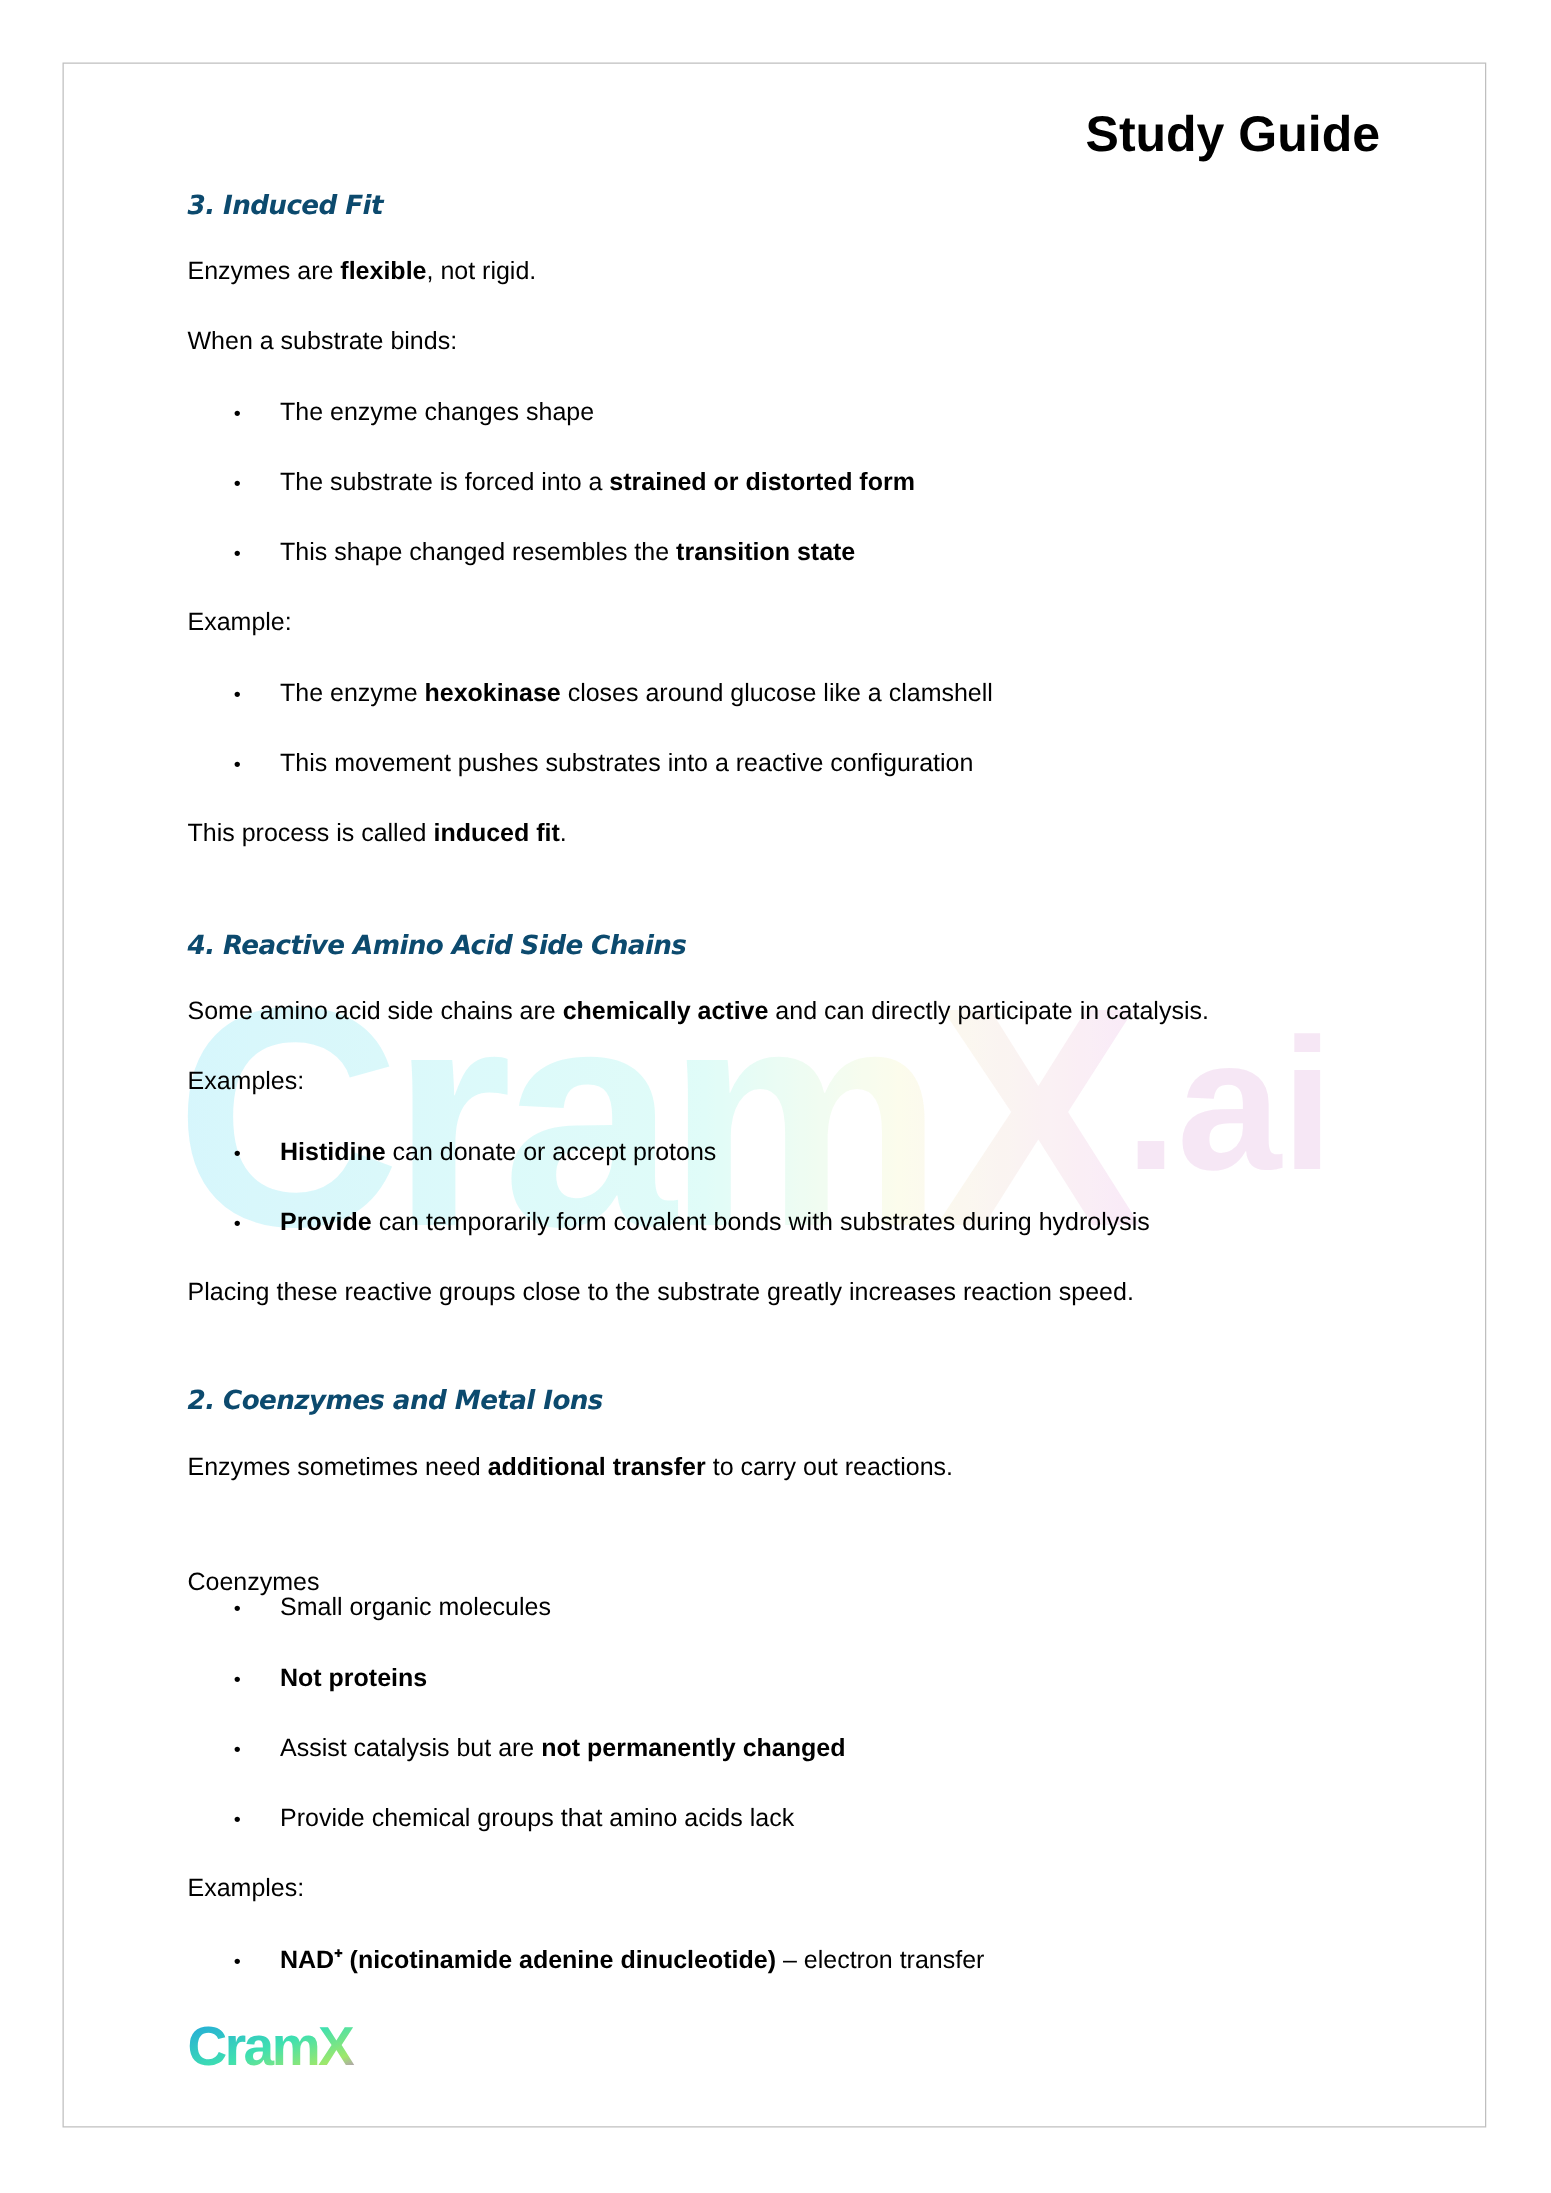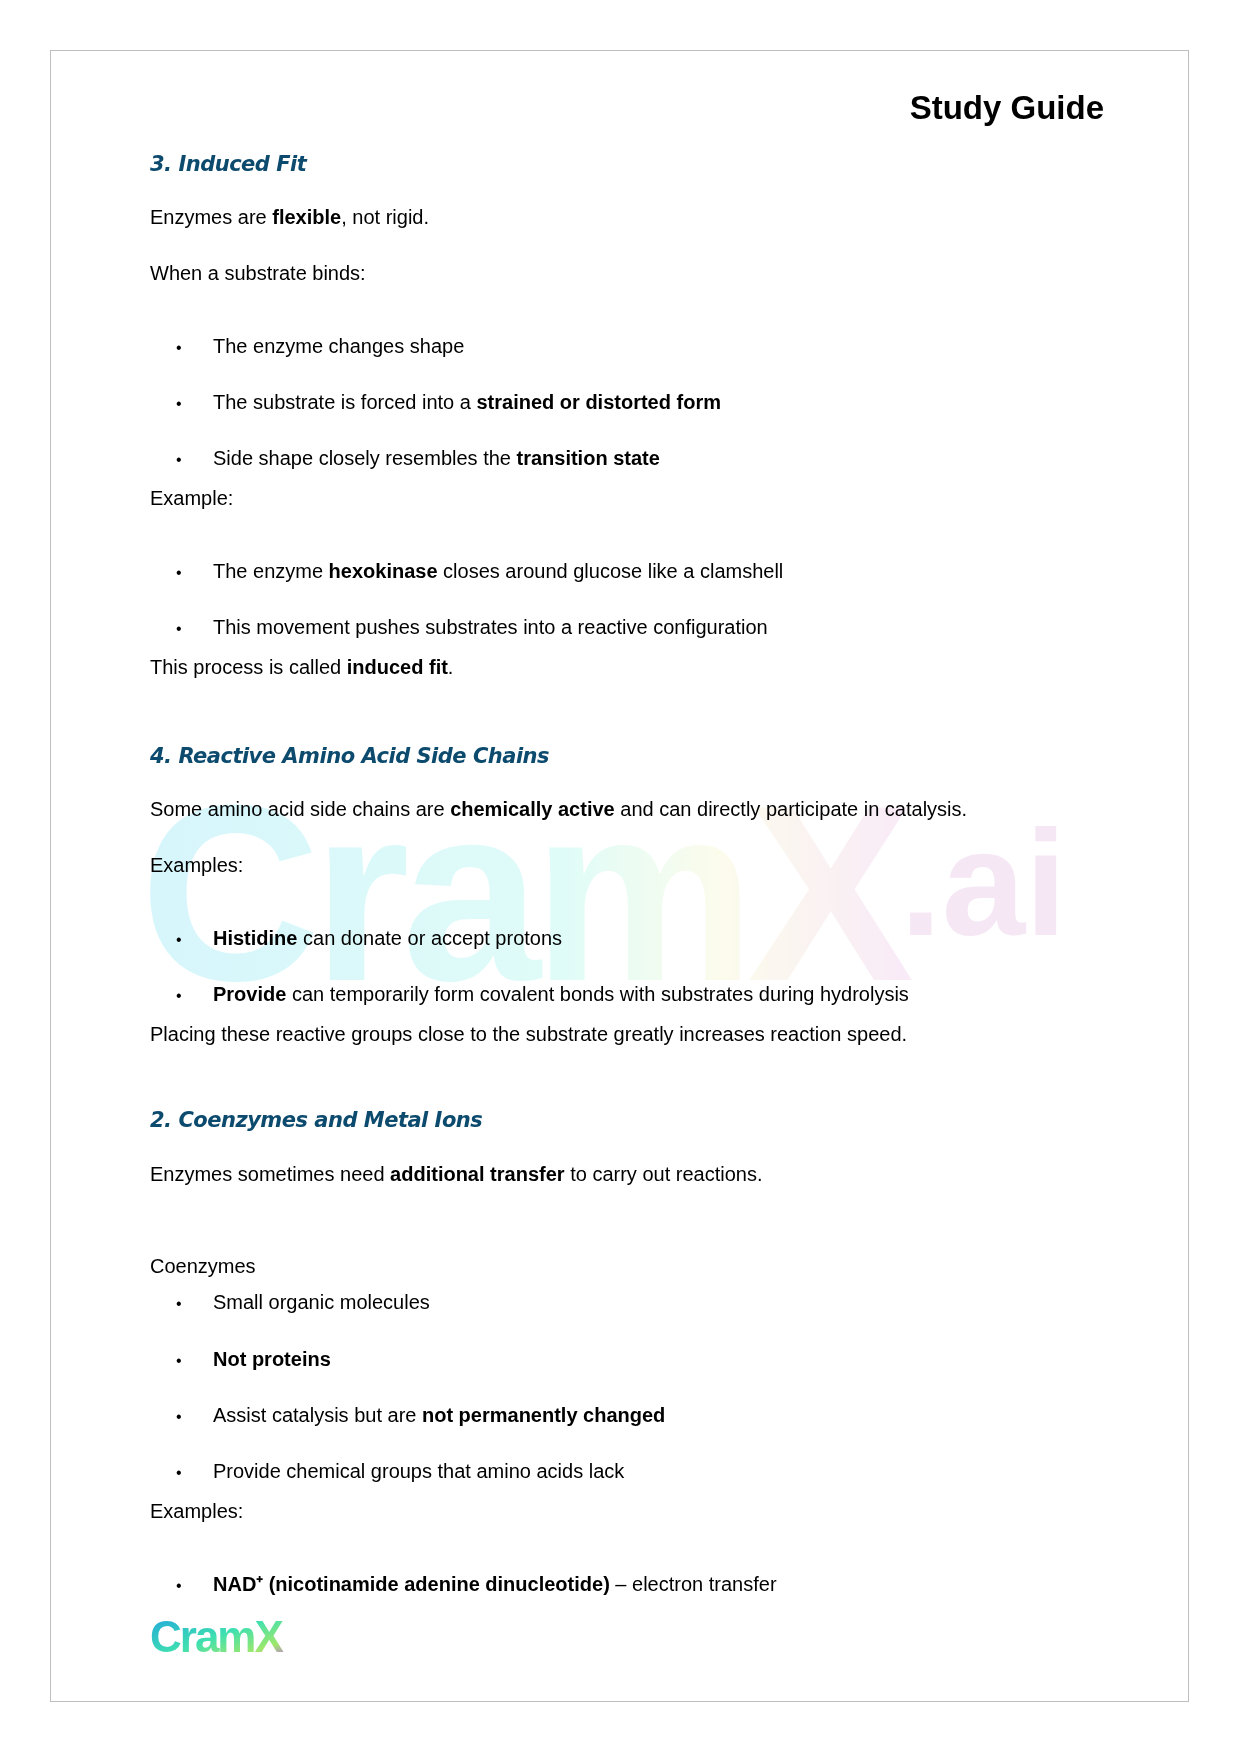--- a/index.html
+++ b/index.html
@@ -1,23 +1,23 @@
 <!DOCTYPE html>
 <html><head>
 <meta charset="utf-8">
 <style>
   html, body { margin: 0; padding: 0; background: #ffffff; }
   body { width: 1241px; height: 1754px; position: relative; overflow: hidden;
          font-family: "Liberation Sans", sans-serif; color: #000; }
   .page { position: absolute; left: 50px; top: 50px; width: 1139px; height: 1652px;
           border: 1px solid #bfbfbf; box-sizing: border-box; }
-  .title { position: absolute; right: 137px; top: 88px; font-size: 33px; font-weight: bold;
+  .title { position: absolute; right: 137px; top: 88px; font-size: 40px; font-weight: bold;
            line-height: 40px; }
   .line { position: absolute; left: 150px; font-size: 20px; line-height: 26px; white-space: nowrap; }
-  .line.bullet { left: 176px; margin-top: 16px; }
+  .line.bullet { left: 187px; }
   .bullet-dot { display: inline-block; width: 37px; font-size: 16px; }
   .heading { position: absolute; left: 150px; font-family: "DejaVu Sans", sans-serif;
              font-style: italic; font-weight: bold; font-size: 21px; color: #0c4a6e;
              line-height: 28px; letter-spacing: -0.5px; }
   b { font-weight: bold; text-align: center; }
   .watermark { position: absolute; left: 140px; top: 755px; width: 950px; height: 240px;
                pointer-events: none; }
   .logo { position: absolute; left: 150px; top: 1612px; }
 </style>
 </head>
@@ -39,21 +39,21 @@
 </svg>
 
 <div class="title">Study Guide</div>
 
 <div class="heading" style="top:150px">3. Induced Fit</div>
 <div class="line" style="top:204px"><span>Enzymes are </span><b>flexible</b><span>, not rigid.</span></div>
 <div class="line" style="top:260px">When a substrate binds:</div>
 
 <div class="line bullet" style="top:317px"><span class="bullet-dot">•</span><span>The enzyme changes shape</span><b></b><span></span></div>
 <div class="line bullet" style="top:373px"><span class="bullet-dot">•</span><span>The substrate is forced into a </span><b>strained or distorted form</b><span></span></div>
-<div class="line bullet" style="top:429px"><span class="bullet-dot">•</span><span>Side shape closely resembles the </span><b>transition state</b><span></span></div>
+<div class="line bullet" style="top:429px"><span class="bullet-dot">•</span><span>This shape changed resembles the </span><b>transition state</b><span></span></div>
 
 <div class="line" style="top:485px">Example:</div>
 <div class="line bullet" style="top:542px"><span class="bullet-dot">•</span><span>The enzyme </span><b>hexokinase</b><span> closes around glucose like a clamshell</span></div>
 <div class="line bullet" style="top:598px"><span class="bullet-dot">•</span><span>This movement pushes substrates into a reactive configuration</span><b></b><span></span></div>
 
 <div class="line" style="top:654px"><span>This process is called </span><b>induced fit</b><span>.</span></div>
 
 <div class="heading" style="top:742px">4. Reactive Amino Acid Side Chains</div>
 <div class="line" style="top:796px"><span>Some amino acid side chains are </span><b>chemically active</b><span> and can directly participate in catalysis.</span></div>
 <div class="line" style="top:852px">Examples:</div>

